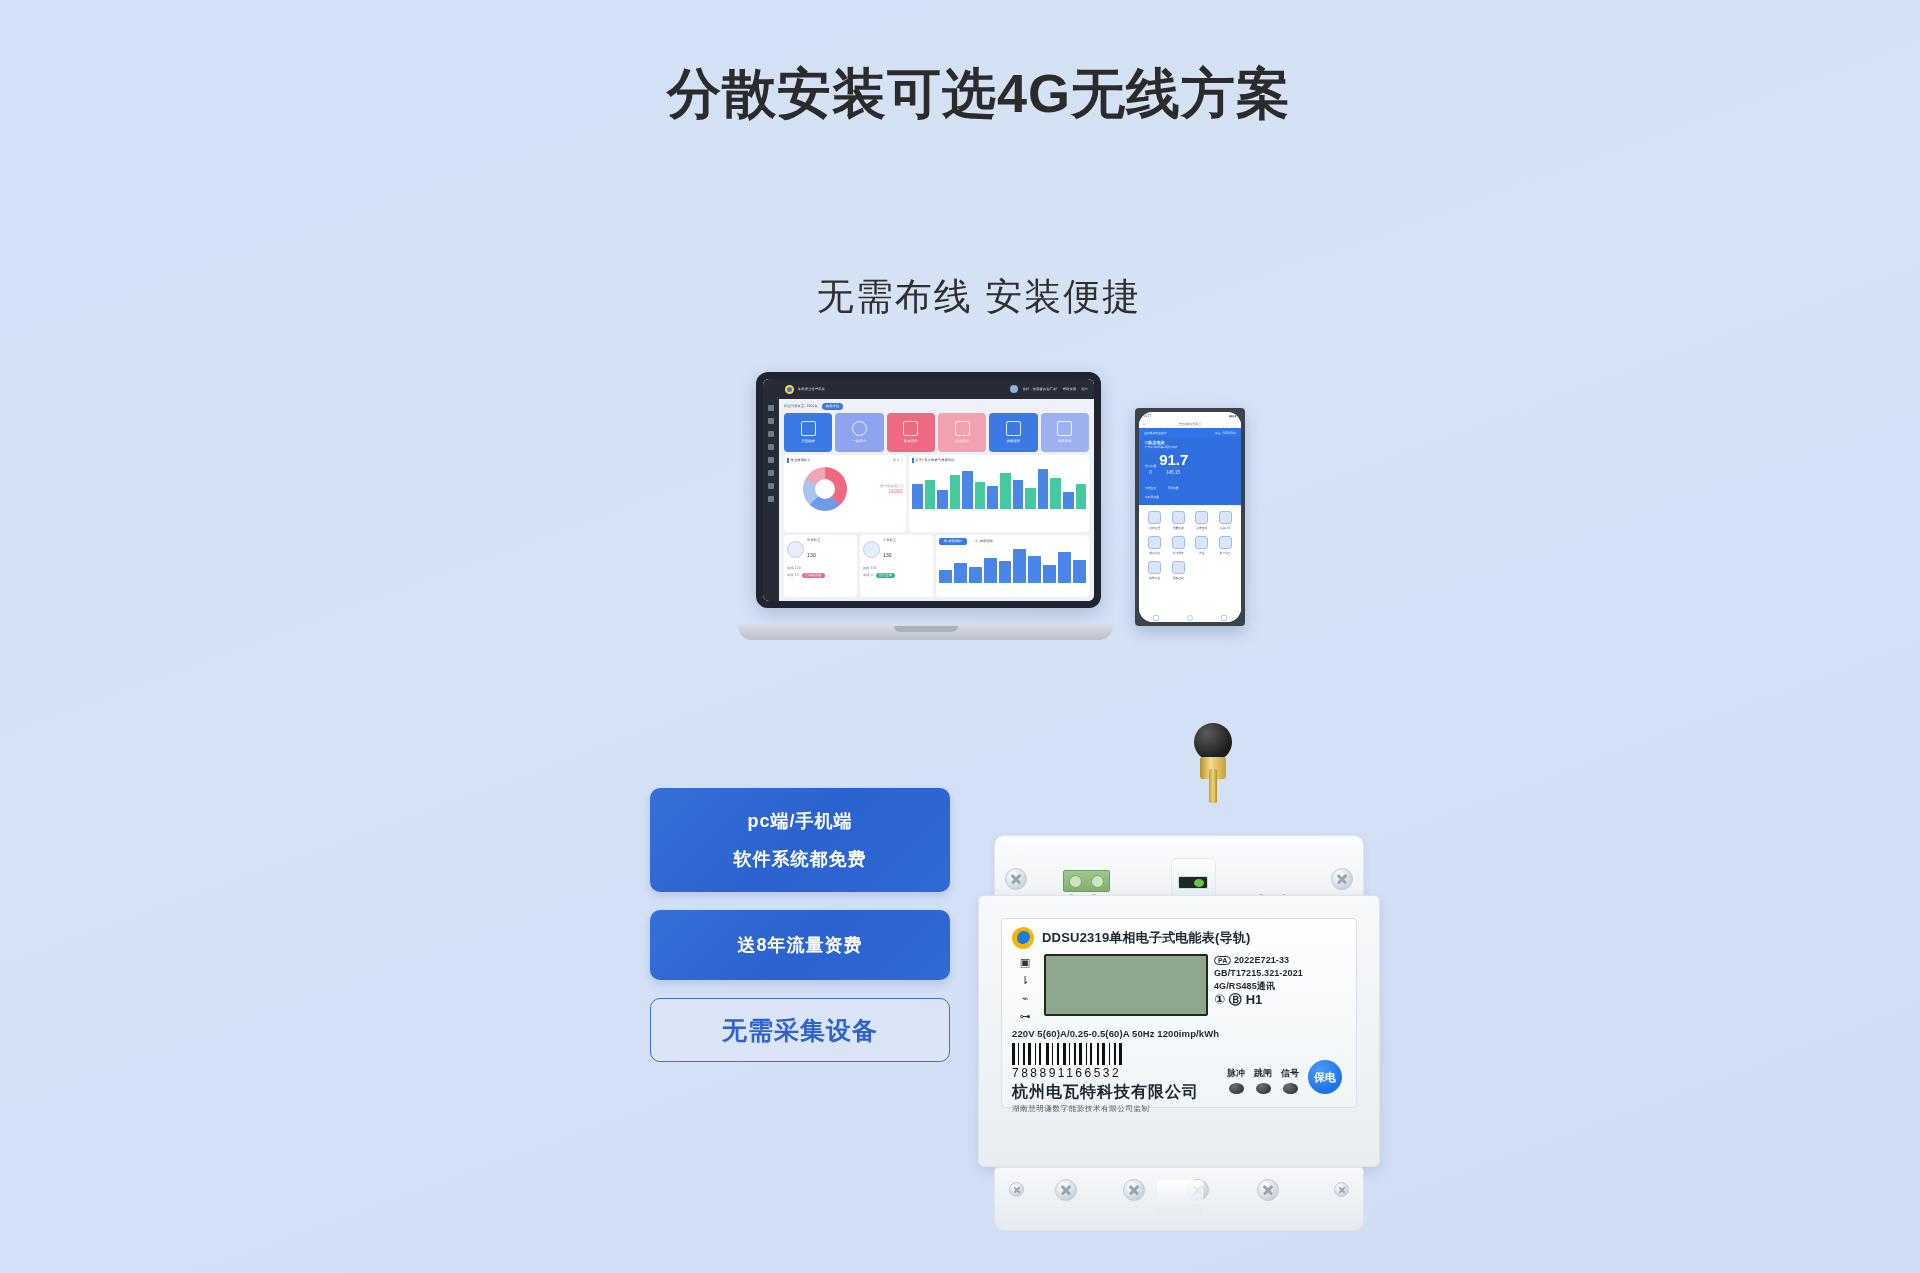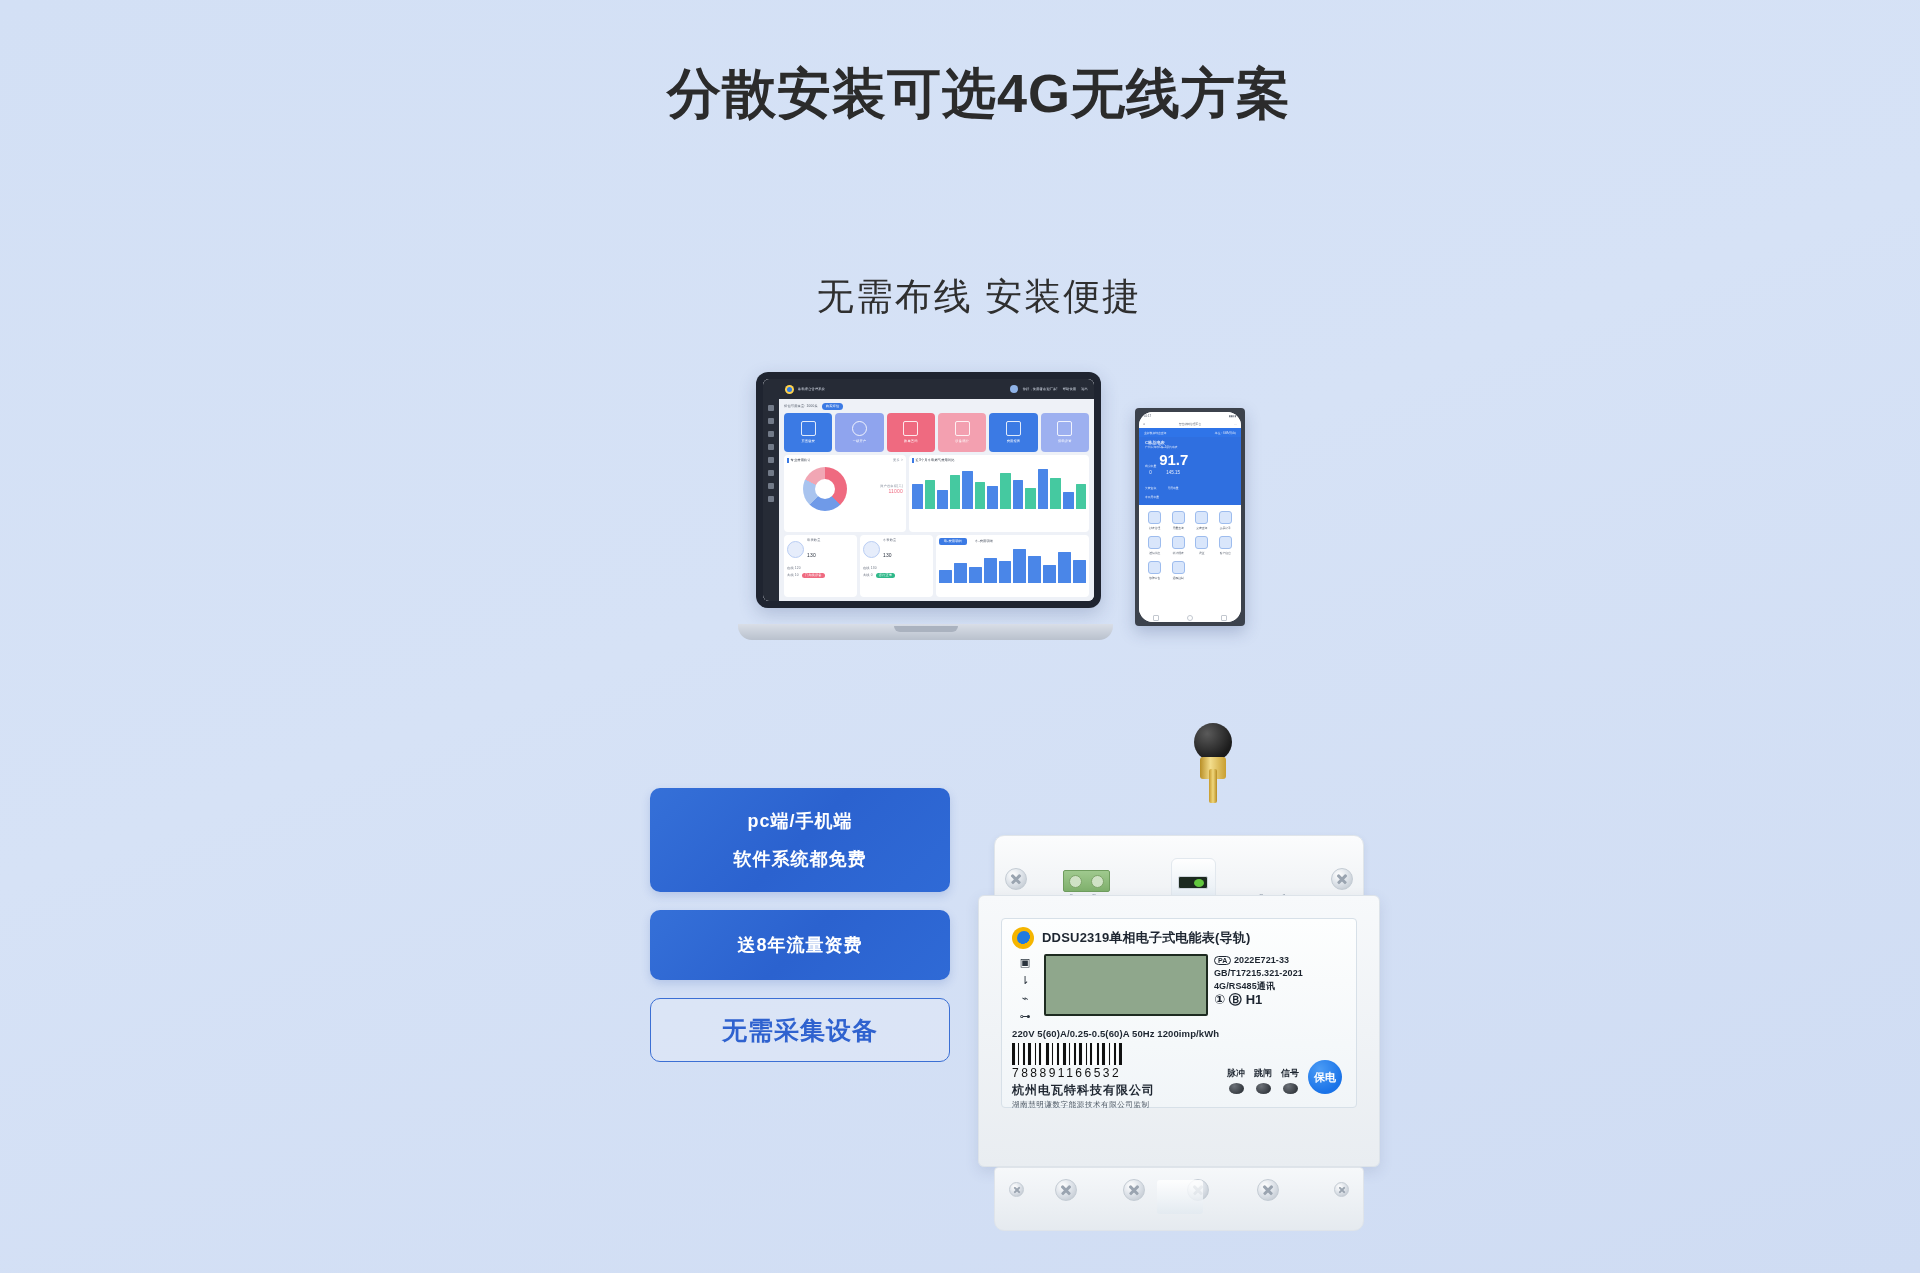--- a/index.html
+++ b/index.html
@@ -197,21 +197,21 @@
   .lb-title{font-size:13px;font-weight:bold;color:#1d2530;letter-spacing:.2px;}
   .lb-row{display:flex;gap:6px;margin-top:5px;}
   .lb-syms{width:26px;display:flex;flex-direction:column;gap:5px;align-items:center;padding-top:2px;}
   .sym{width:16px;height:13px;color:#2a333d;font-size:11px;line-height:13px;text-align:center;}
   .lcd{width:160px;height:58px;background:#8fa78c;border:2px solid #1d2a20;border-radius:2px;}
   .lb-specs{font-size:9px;line-height:13px;color:#1d2530;font-weight:bold;letter-spacing:.1px;}
   .lb-rate{font-size:9.5px;font-weight:bold;color:#1d2530;margin-top:5px;letter-spacing:.1px;}
   .barcode{height:22px;display:flex;gap:1px;align-items:stretch;margin-top:4px;width:148px;}
   .barcode i{display:block;background:#111;}
   .bc-num{font-size:12px;letter-spacing:2.5px;color:#111;margin-top:1px;}
-  .company{font-size:12px;font-weight:bold;color:#1d2530;letter-spacing:1px;margin-top:2px;}
+  .company{font-size:16px;font-weight:bold;color:#1d2530;letter-spacing:1px;margin-top:2px;}
   .company2{font-size:7.5px;color:#4d5864;letter-spacing:.6px;margin-top:1px;}
   .btns{position:absolute;right:14px;bottom:13px;display:flex;align-items:flex-end;gap:9px;}
   .btncol{display:flex;flex-direction:column;align-items:center;gap:3px;}
   .btncol .cap{font-size:9px;font-weight:bold;color:#1d2530;}
   .btncol .dot{width:15px;height:11px;border-radius:50%;
     background:radial-gradient(circle at 35% 28%,#6c7178,#33383e 75%);}
   .keep{width:34px;height:34px;border-radius:50%;background:radial-gradient(circle at 35% 28%,#4b9cf5,#1a73e8 70%);
     color:#fff;font-size:11px;font-weight:bold;display:flex;align-items:center;justify-content:center;line-height:12px;}
 </style>
 </head>

